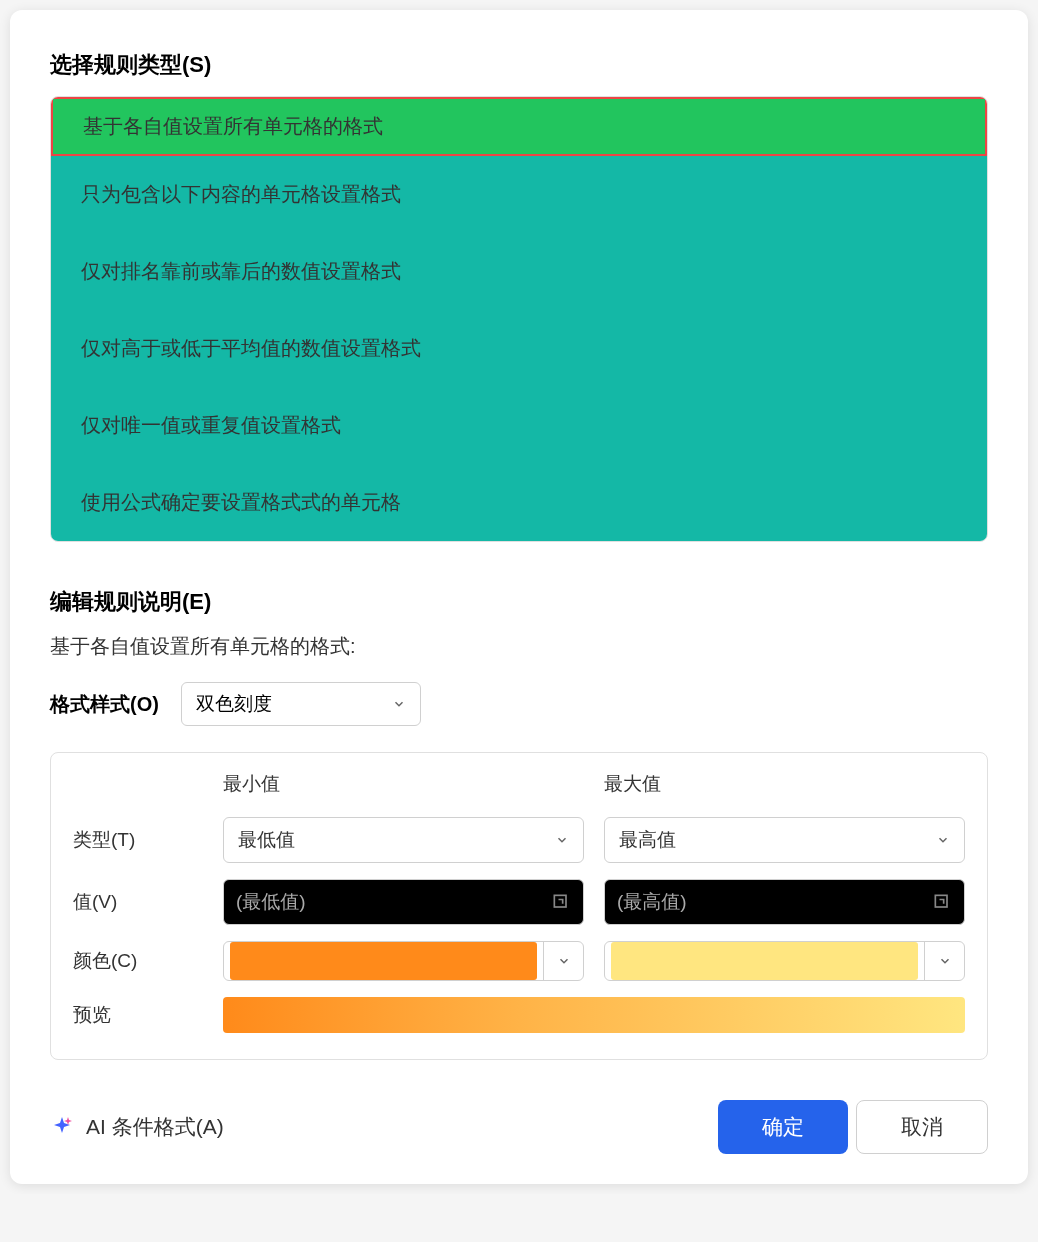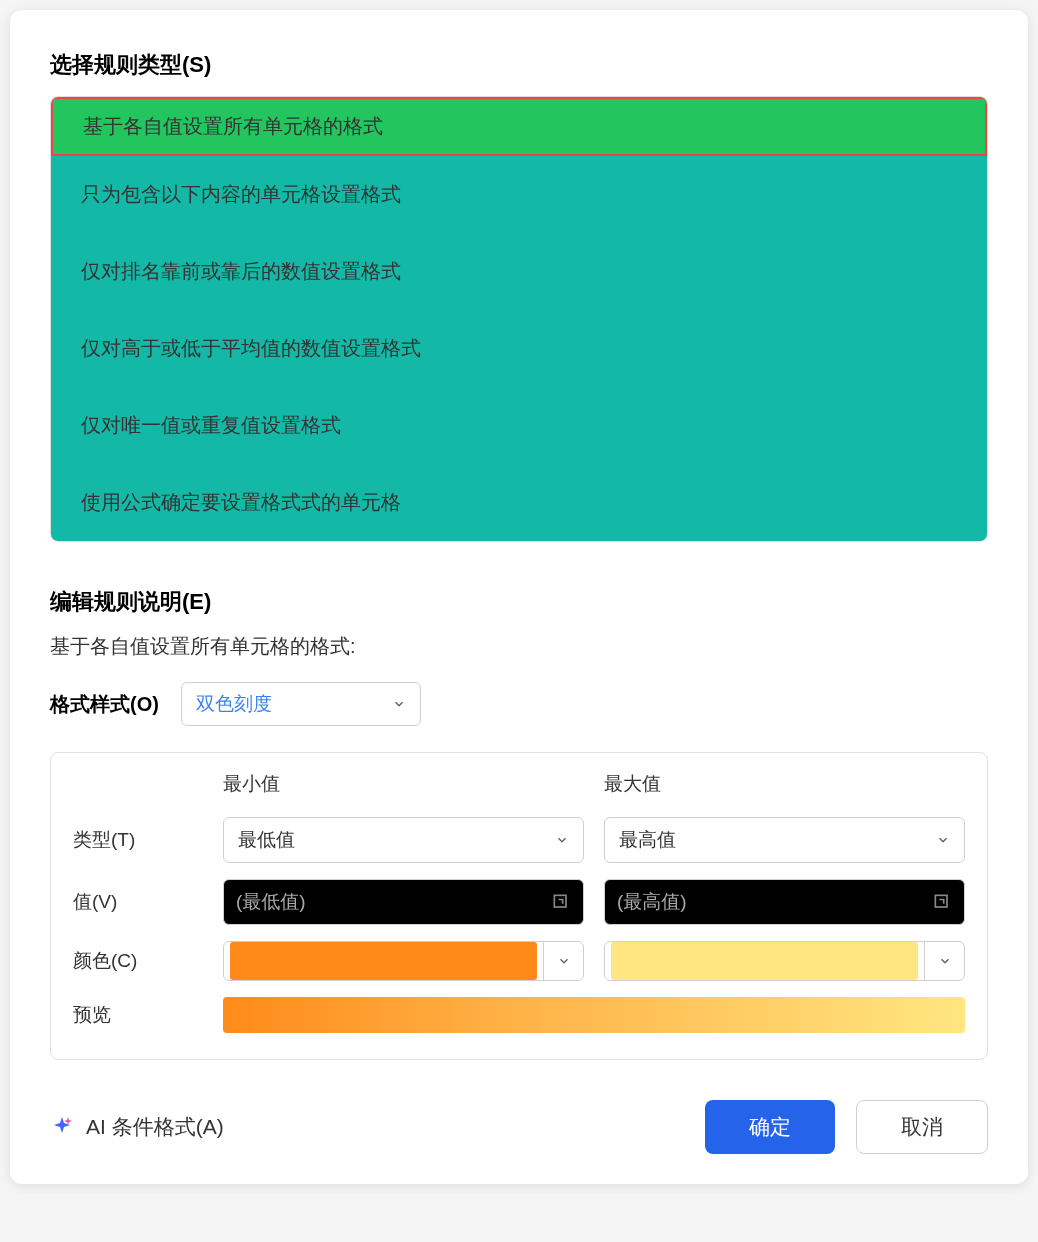--- a/index.html
+++ b/index.html
@@ -92,21 +92,21 @@
       display: flex;
       align-items: center;
       justify-content: space-between;
       border: 1.5px solid #d0d0d0;
       border-radius: 6px;
       padding: 8px 14px;
       background: #fff;
       cursor: pointer;
       min-width: 240px;
       font-size: 19px;
-      color: #3b82f6;
+      color: #000000;
     }
     .chevron {
       width: 14px;
       height: 14px;
     }
     .config-panel {
       border: 1.5px solid #e0e0e0;
       border-radius: 8px;
       padding: 18px 22px 26px 22px;
       margin-bottom: 40px;
@@ -196,21 +196,21 @@
       font-size: 21px;
       color: #333;
       cursor: pointer;
     }
     .ai-icon {
       width: 24px;
       height: 24px;
     }
     .footer-buttons {
       display: flex;
-      gap: 21px;
+      gap: 8px;
     }
     .btn {
       padding: 12px 44px;
       border-radius: 8px;
       font-size: 21px;
       cursor: pointer;
       border: none;
     }
     .btn-primary {
       background: #2563eb;

